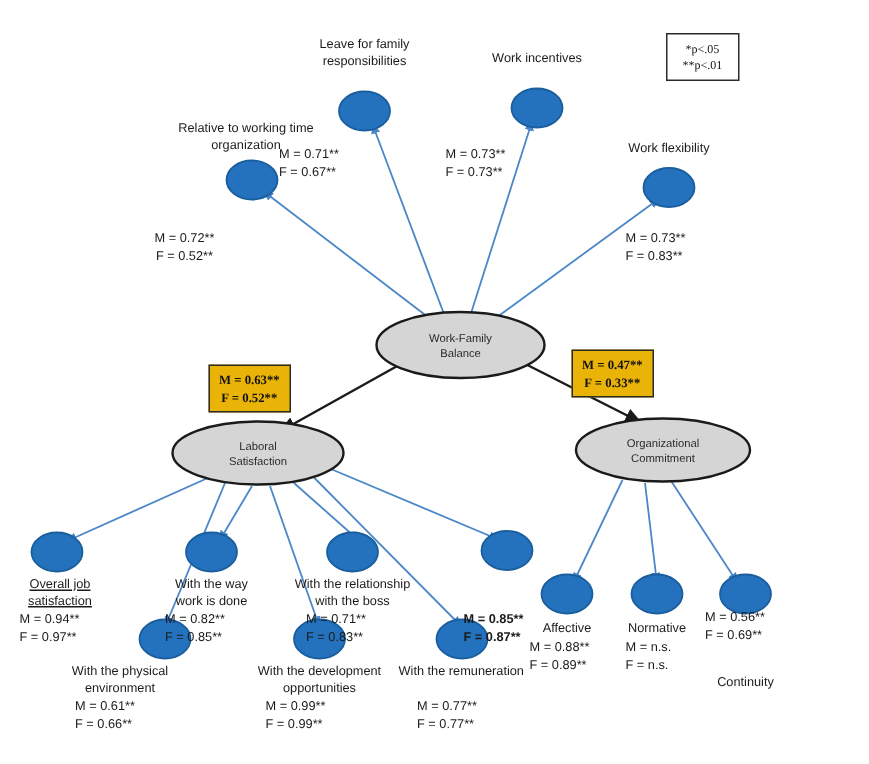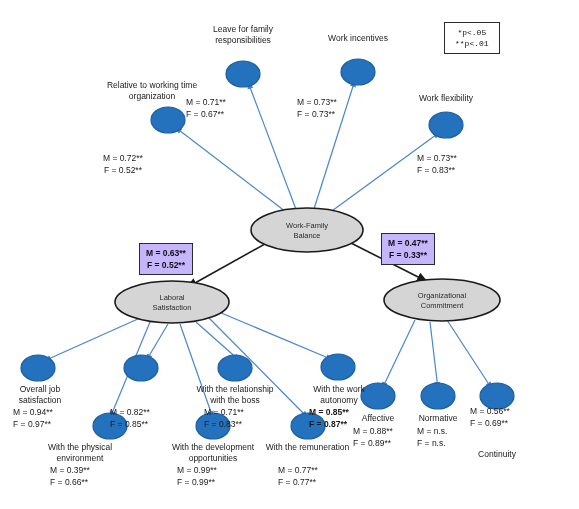--- a/index.html
+++ b/index.html
@@ -1,23 +1,23 @@
 <!DOCTYPE html>
 <html><head>
 <meta charset="utf-8">
 <style>
   html,body{margin:0;padding:0;background:#ffffff;}
   body{width:579px;height:509px;font-family:"Liberation Sans",sans-serif;overflow:hidden;}
   #stage{position:relative;width:579px;height:509px;background:#fff;}
   svg{position:absolute;left:0;top:0;width:579px;height:509px;}
   .lbl{position:absolute;font-family:"Liberation Sans",sans-serif;font-size:8.5px;color:#1a1a1a;line-height:11px;text-align:center;white-space:pre-line;}
   .coef{position:absolute;font-family:"Liberation Sans",sans-serif;font-size:8.5px;color:#1a1a1a;line-height:12px;text-align:left;white-space:pre-line;}
-  .boxcoef{position:absolute;font-family:Liberation Sans, sans-serif;font-size:8.5px;font-weight:bold;color:#111;line-height:12px;text-align:center;
-           border:1.4px solid #2b2b2b;background:#c4b5fd;padding:3px 6px;white-space:pre-line;}
-  .legend{position:absolute;font-family:Liberation Mono, monospace;font-size:8px;color:#111;line-height:11px;text-align:center;
+  .boxcoef{position:absolute;font-family:Liberation Serif, serif;font-size:8.5px;font-weight:bold;color:#111;line-height:12px;text-align:center;
+           border:1.4px solid #2b2b2b;background:#eab308;padding:3px 6px;white-space:pre-line;}
+  .legend{position:absolute;font-family:Liberation Serif, serif;font-size:8px;color:#111;line-height:11px;text-align:center;
           border:1.4px solid #2b2b2b;background:#fff;padding:4px 10px;white-space:pre-line;}
   .nodetext{font-family:"Liberation Sans",sans-serif;font-size:7.5px;fill:#2a2a2a;text-anchor:middle;}
 </style>
 </head>
 <body>
 
 <div id="stage">
 
   <svg viewBox="0 0 579 509">
     <defs>
@@ -85,70 +85,70 @@
     <g>
       <text class="nodetext" x="307" y="228"><tspan x="307" dy="0">Work-Family</tspan><tspan x="307" dy="10">Balance</tspan></text>
       <text class="nodetext" x="172" y="300"><tspan x="172" dy="0">Laboral</tspan><tspan x="172" dy="10">Satisfaction</tspan></text>
       <text class="nodetext" x="442" y="298"><tspan x="442" dy="0">Organizational</tspan><tspan x="442" dy="10">Commitment</tspan></text>
     </g>
   </svg>
 
   <div class="legend" style="left:444px;top:22px;">*p&lt;.05
 **p&lt;.01</div>
 
-  <div class="lbl" style="left:72px;top:80px;width:160px;">Relative to working time
+  <div class="lbl" style="left:84px;top:80px;width:160px;">Relative to working time
 organization</div>
   <div class="lbl" style="left:303px;top:33px;width:110px;">Work incentives</div>
   <div class="lbl" style="left:178px;top:24px;width:130px;">Leave for family
 responsibilities</div>
   <div class="lbl" style="left:396px;top:93px;width:100px;">Work flexibility</div>
 
   <div class="coef" style="left:103px;top:152px;text-align:center;">M = 0.72**
 F = 0.52**</div>
   <div class="coef" style="left:186px;top:96px;">M = 0.71**
 F = 0.67**</div>
   <div class="coef" style="left:297px;top:96px;">M = 0.73**
 F = 0.73**</div>
   <div class="coef" style="left:417px;top:152px;">M = 0.73**
 F = 0.83**</div>
 
   <div class="boxcoef" style="left:139px;top:243px;">M = 0.63**
 F = 0.52**</div>
   <div class="boxcoef" style="left:381px;top:233px;">M = 0.47**
 F = 0.33**</div>
 
-  <div class="lbl" style="left:0px;top:384px;width:80px;">Overall job
+  <div class="lbl" style="left:0px;top:384px;width:80px;text-decoration:underline;">Overall job
 satisfaction</div>
   <div class="coef" style="left:13px;top:406px;">M = 0.94**
 F = 0.97**</div>
 
   <div class="lbl" style="left:26px;top:442px;width:108px;">With the physical
 environment</div>
-  <div class="coef" style="left:50px;top:464px;">M = 0.39**
+  <div class="coef" style="left:50px;top:464px;">M = 0.61**
 F = 0.66**</div>
 
+  <div class="lbl" style="left:96px;top:384px;width:90px;">With the way
+work is done</div>
   <div class="coef" style="left:110px;top:406px;">M = 0.82**
 F = 0.85**</div>
 
   <div class="lbl" style="left:140px;top:442px;width:146px;">With the development
 opportunities</div>
   <div class="coef" style="left:177px;top:464px;">M = 0.99**
 F = 0.99**</div>
 
   <div class="lbl" style="left:170px;top:384px;width:130px;">With the relationship
 with the boss</div>
   <div class="coef" style="left:204px;top:406px;">M = 0.71**
 F = 0.83**</div>
 
   <div class="lbl" style="left:240px;top:442px;width:135px;">With the remuneration</div>
   <div class="coef" style="left:278px;top:464px;">M = 0.77**
 F = 0.77**</div>
 
-  <div class="lbl" style="left:294px;top:384px;width:90px;">With the work
-autonomy</div>
   <div class="coef" style="left:309px;top:406px;font-weight:bold;">M = 0.85**
 F = 0.87**</div>
 
   <div class="lbl" style="left:343px;top:413px;width:70px;">Affective</div>
   <div class="coef" style="left:353px;top:425px;">M = 0.88**
 F = 0.89**</div>
 
   <div class="lbl" style="left:403px;top:413px;width:70px;">Normative</div>
   <div class="coef" style="left:417px;top:425px;">M = n.s.
 F = n.s.</div>

